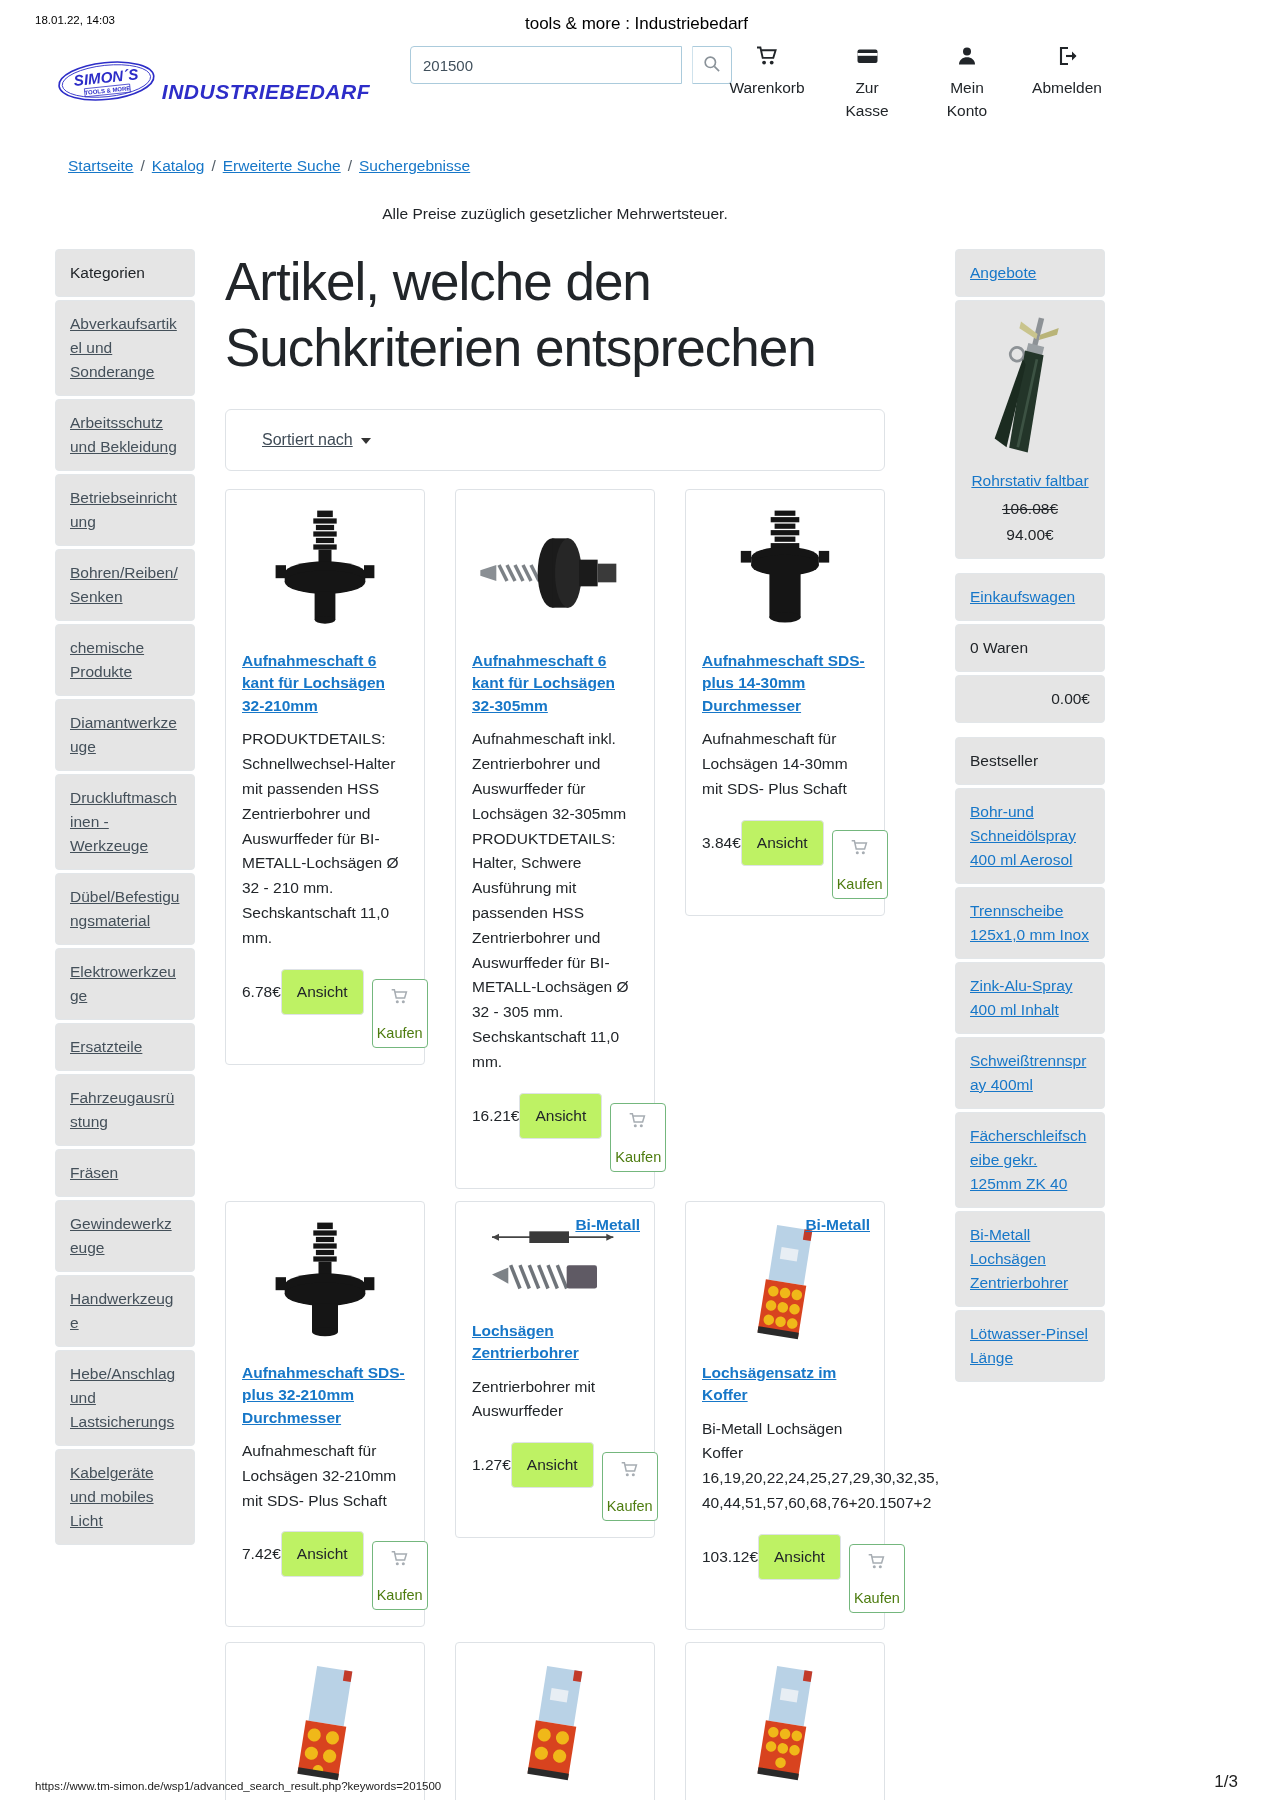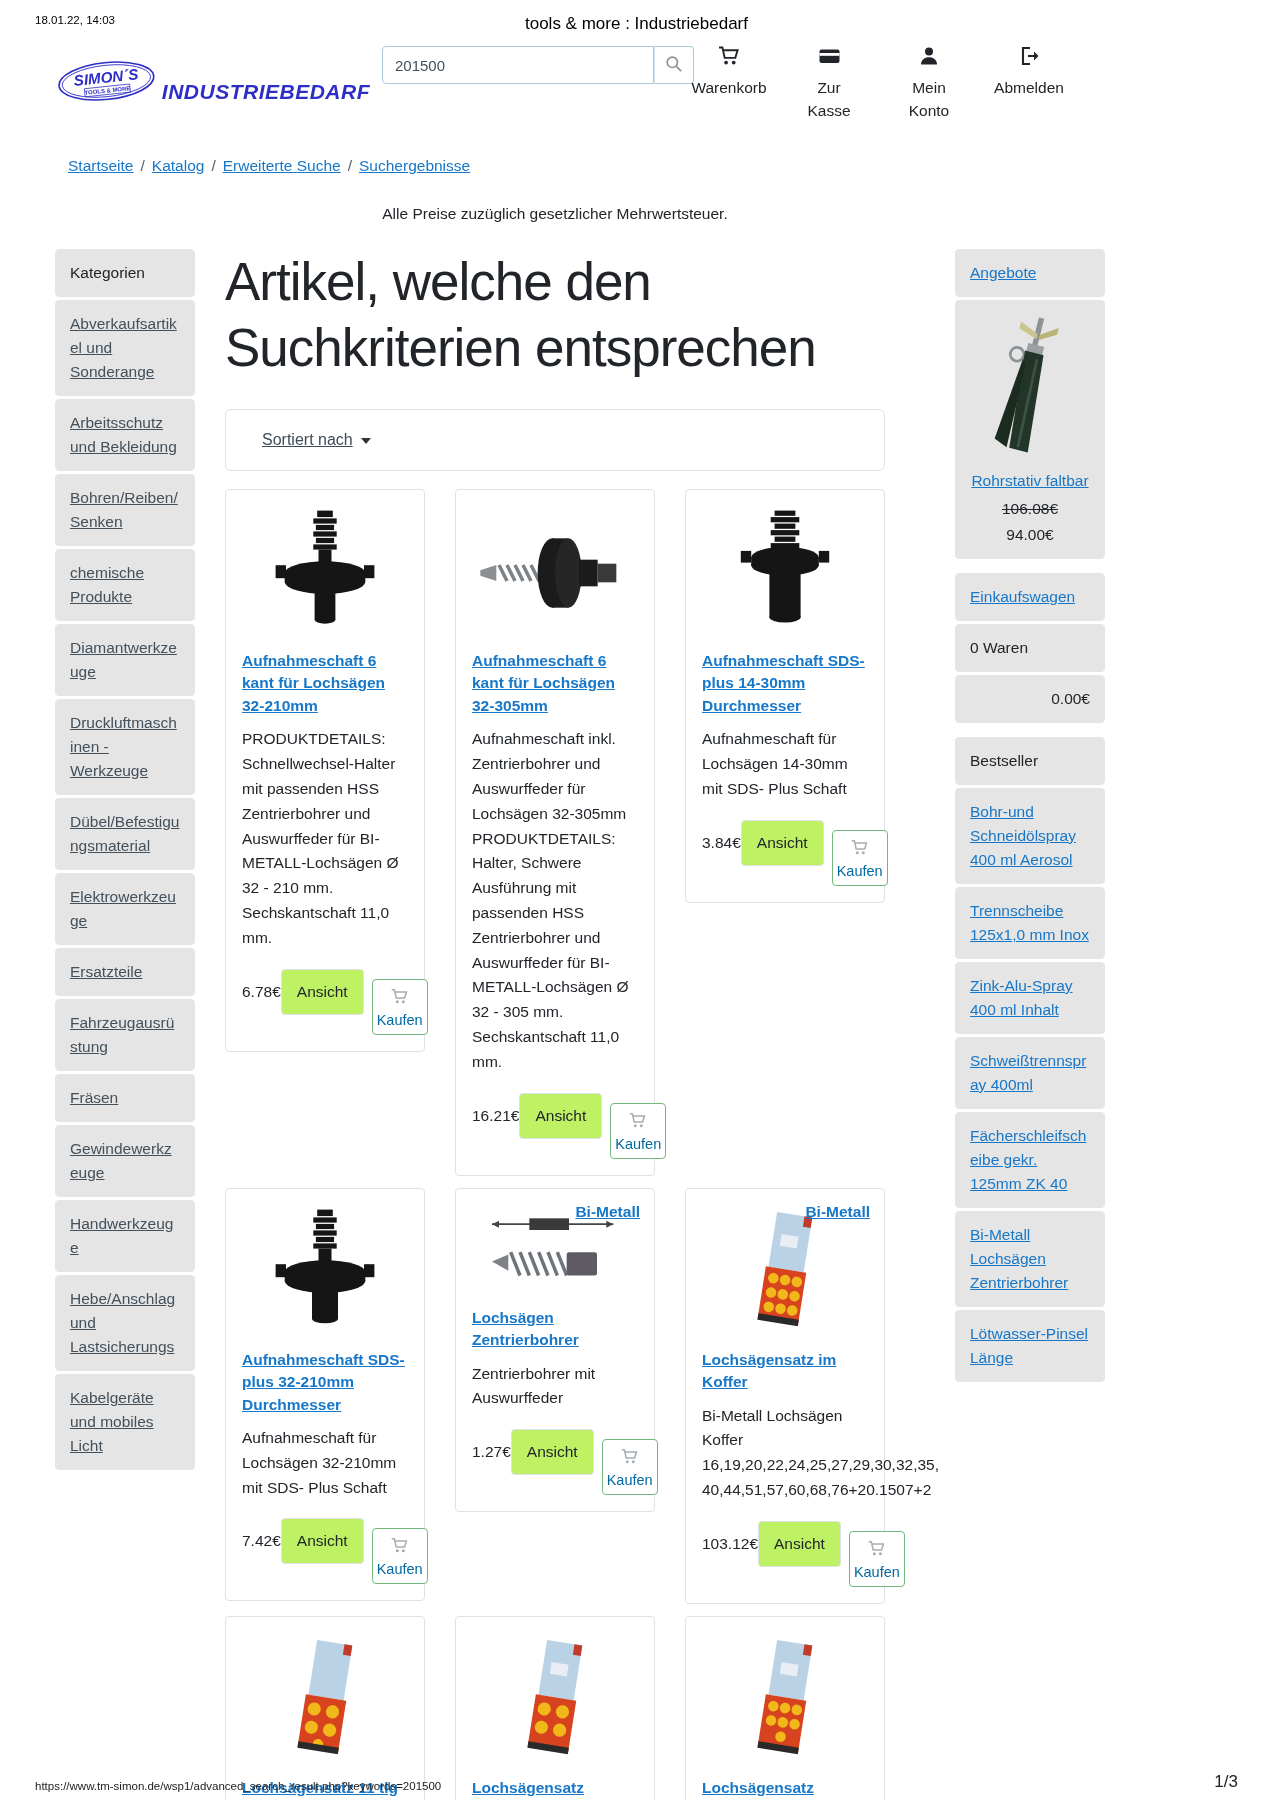--- a/index.html
+++ b/index.html
@@ -14,21 +14,21 @@
   .print-meta { position:absolute; top:14px; left:35px; font-size:11.5px; color:#000; }
   .print-title { position:absolute; top:14px; left:0; right:0; text-align:center; font-size:17px; color:#000; }
   .print-footer-url { position:absolute; bottom:8px; left:35px; font-size:11.5px; color:#222; }
   .print-footer-page { position:absolute; bottom:8px; right:35px; font-size:17px; color:#222; }
 
   
   .site-header { display:flex; align-items:flex-start; padding:42px 0 0 55px; }
   .logo-wrap { display:flex; align-items:center; width:315px; }
   .logo-oval { width:190px; height:78px; }
   .wordmark { font-size:21px; font-weight:bold; font-style:italic; color:#2d2dc8; letter-spacing:.5px; margin-left:4px; margin-top:22px; }
-  .search-wrap { display:flex; margin-left:12px; margin-top:4px; }
+  .search-wrap { display:flex; margin-left:40px; margin-top:4px;gap:10px; }
   .search-input { width:272px; height:38px; border:1px solid #abcbdc; border-radius:4px 0 0 4px; padding:0 12px; font-size:15px; color:#41505c; font-family:"Liberation Sans",sans-serif; outline:none; }
   .search-btn { width:40px; height:38px; border:1px solid #abcbdc; border-left:1px solid #cfe2ec; border-radius:0 4px 4px 0; background:#fff; display:flex; align-items:center; justify-content:center; cursor:pointer; }
   .hdr-nav { display:flex; margin-left:auto; margin-right:216px; gap:30px; }
   .hdr-nav-item { width:70px; display:flex; flex-direction:column; align-items:center; cursor:pointer; }
   .hdr-nav-item .ico { height:26px; display:flex; align-items:flex-end; }
   .hdr-nav-item .lbl { margin-top:8px; font-size:15.5px; color:#212529; text-align:center; line-height:1.5; }
 
   
   .breadcrumb { margin:34px 0 0 68px; font-size:15.5px; }
   .breadcrumb a { color:#1777c8; }
@@ -59,21 +59,21 @@
   .imgbox { height:138px; display:flex; align-items:center; justify-content:center; }
   .imgbox.small { height:96px; }
   .p-badge { position:absolute; top:14px; right:14px; font-size:15.5px; font-weight:bold; color:#1777c8; text-decoration:underline; }
   .p-title { display:inline-block; margin-top:8px; font-size:15.5px; font-weight:bold; color:#1777c8; line-height:1.45; }
   .p-desc { margin-top:10px; font-size:15.5px; line-height:1.6; color:#212529; }
   .p-desc-nowrap { white-space:nowrap; overflow:visible; font-size:15.5px; line-height:1.6; }
   .price-row { display:flex; align-items:flex-start; margin-top:18px; }
   .p-price { font-size:15.5px; color:#212529; margin-right:auto; padding-top:14px; }
   .btn-ansicht { background:#bef264; border:1px solid #dee2e6; border-radius:4px; padding:13px 15px; font-size:15.5px; color:#212529; font-family:"Liberation Sans",sans-serif; cursor:pointer; }
   .btn-kaufen { background:#fff; border:1px solid #74b77d; border-radius:4px; width:60px; margin-left:8px; margin-top:10px; padding:7px 4px 6px; display:flex; flex-direction:column; align-items:center; cursor:pointer; }
-  .btn-kaufen .klbl { font-size:14.5px; color:#0369a1; margin-top:3px; font-family:"Liberation Sans",sans-serif; }
+  .btn-kaufen .klbl { font-size:14.5px; color:#4d7c0f; margin-top:16px; font-family:"Liberation Sans",sans-serif; }
 
   
   .offer-body { text-align:center; }
   .offer-link { color:#1777c8; font-size:15.5px; }
   .old-price { text-decoration:line-through; margin-top:4px; font-size:15.5px; }
   .new-price { margin-top:2px; font-size:15.5px; }
   .cart-total { text-align:right; }
 </style>
 </head>
 <body>
@@ -157,20 +157,23 @@
 
 <div class="content">
 
   <div class="col-left">
     <div class="cell cell-head">Kategorien</div>
     <div class="cell">
         <a class="cat-link">Abverkaufsartikel und Sonderange</a>
       </div>
     <div class="cell">
         <a class="cat-link">Arbeitsschutz und Bekleidung</a>
+      </div>
+    <div class="cell">
+        <a class="cat-link">Betriebseinrichtung</a>
       </div>
     <div class="cell">
         <a class="cat-link">Bohren/Reiben/Senken</a>
       </div>
     <div class="cell">
         <a class="cat-link">chemische Produkte</a>
       </div>
     <div class="cell">
         <a class="cat-link">Diamantwerkzeuge</a>
       </div>

